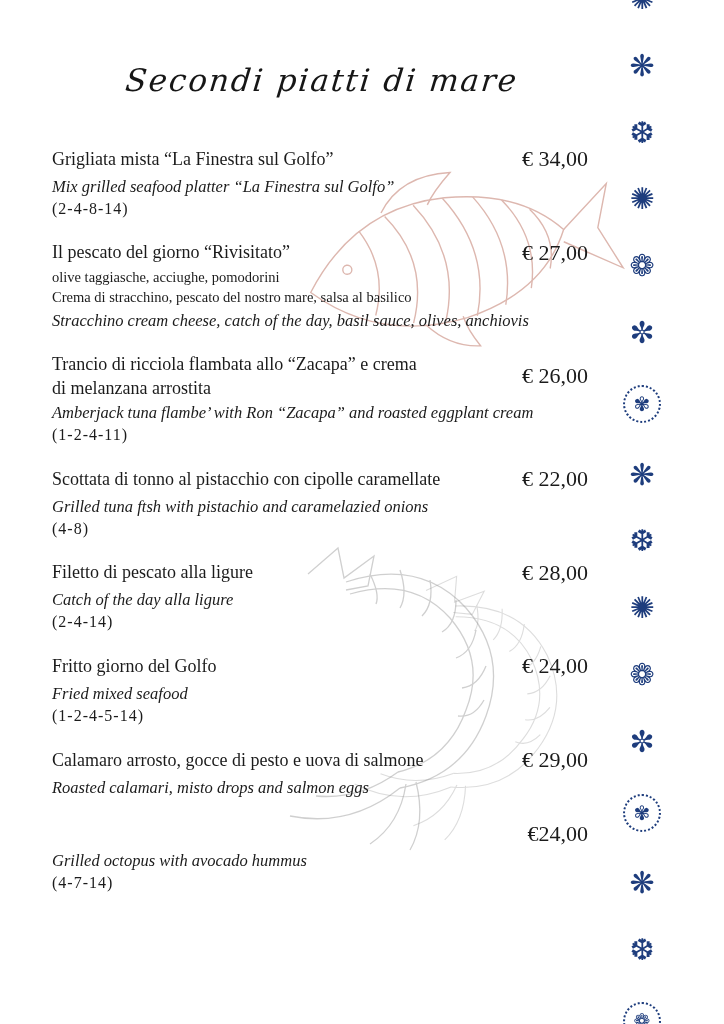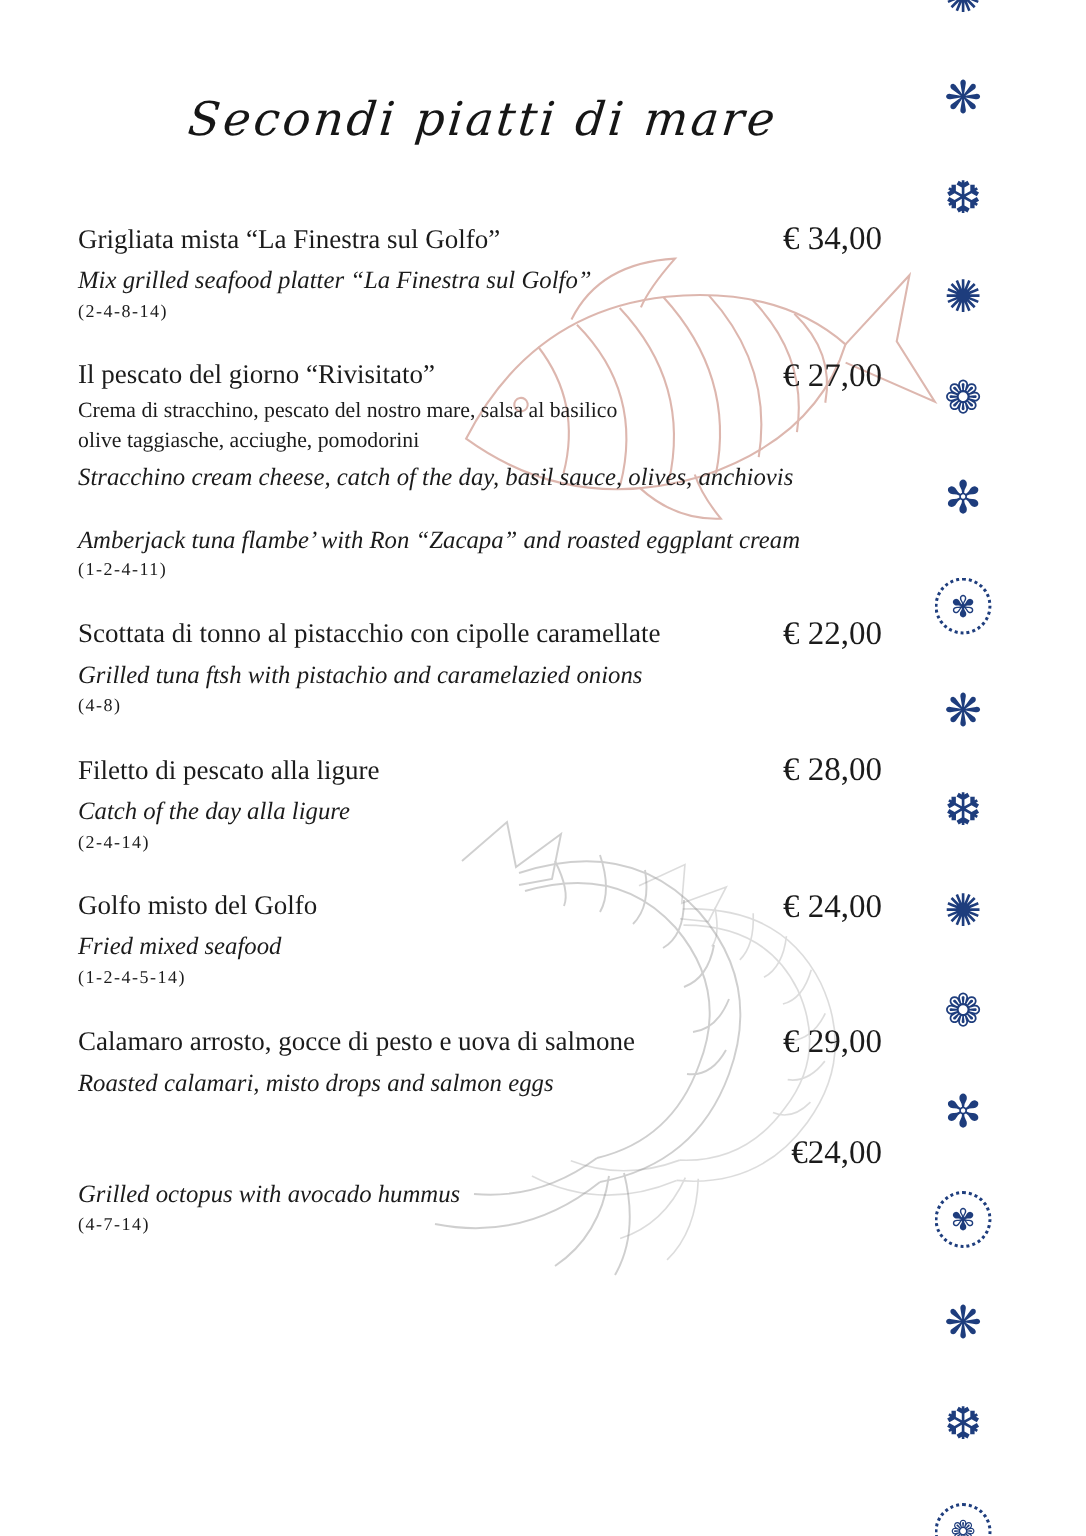--- a/index.html
+++ b/index.html
@@ -14,21 +14,21 @@
     font-size:31px; letter-spacing:2px; text-align:center;
     margin:62px 20px 46px 0; transform:skewX(-6deg); color:#161616;
   }
   .item { margin-bottom:20px; }
   .row { display:flex; align-items:center; }
   .name-wrap { flex:1 1 auto; min-width:0; }
   .name { font-size:18px; font-weight:400; margin:0; white-space:nowrap; line-height:1.35; }
   .price { margin-left:auto; font-size:22px; white-space:nowrap; padding-right:24px; line-height:1.35; }
   .sub { font-size:14.5px; margin:1px 0; line-height:1.32; }
   .desc { font-style:italic; font-size:16.5px; margin:2px 0; line-height:1.33; }
-  .allergens { font-size:12px; margin:2px 0 0 0; letter-spacing:1px; }
+  .allergens { font-size:16px; margin:2px 0 0 0; letter-spacing:1px; }
 
   .rail {
     position:absolute; top:-16px; bottom:-16px; right:54px; width:56px;
     display:flex; flex-direction:column; justify-content:space-between;
     align-items:center; z-index:1;
   }
   .orn { font-family:"DejaVu Sans", sans-serif; font-size:30px; line-height:1; }
   .orn.ringed {
     font-size:20px; border:2px dotted currentColor; border-radius:50%;
     width:34px; height:34px; display:flex; align-items:center; justify-content:center;
@@ -111,26 +111,33 @@
     </div>
     <p class="desc">Mix grilled seafood platter “La Finestra sul Golfo”</p>
     <p class="allergens">(2-4-8-14)</p>
   </article>
 
   <article class="item">
     <div class="row">
       <h2 class="name">Il pescato del giorno “Rivisitato”</h2>
       <span class="price">€ 27,00</span>
     </div>
+    <p class="sub">olive taggiasche, acciughe, pomodorini</p>
     <p class="sub">Crema di stracchino, pescato del nostro mare, salsa al basilico</p>
-    <p class="sub">olive taggiasche, acciughe, pomodorini</p>
     <p class="desc">Stracchino cream cheese, catch of  the day, basil sauce, olives, anchiovis</p>
   </article>
 
   <article class="item">
+    <div class="row">
+      <div class="name-wrap">
+        <div class="name">Trancio di ricciola flambata allo “Zacapa” e crema</div>
+        <div class="name">di melanzana arrostita</div>
+      </div>
+      <span class="price">€ 26,00</span>
+    </div>
     <p class="desc">Amberjack tuna flambe’ with Ron “Zacapa”  and roasted eggplant cream</p>
     <p class="allergens">(1-2-4-11)</p>
   </article>
 
   <article class="item">
     <div class="row">
       <h2 class="name">Scottata di tonno al pistacchio con cipolle caramellate</h2>
       <span class="price">€ 22,00</span>
     </div>
     <p class="desc">Grilled tuna ftsh with pistachio and caramelazied onions</p>
@@ -141,21 +148,21 @@
     <div class="row">
       <h2 class="name">Filetto di pescato alla ligure</h2>
       <span class="price">€ 28,00</span>
     </div>
     <p class="desc">Catch of  the day alla ligure</p>
     <p class="allergens">(2-4-14)</p>
   </article>
 
   <article class="item">
     <div class="row">
-      <h2 class="name">Golfo misto del Golfo</h2>
+      <h2 class="name">Fritto giorno del Golfo</h2>
       <span class="price">€ 24,00</span>
     </div>
     <p class="desc">Fried mixed seafood</p>
     <p class="allergens">(1-2-4-5-14)</p>
   </article>
 
   <article class="item">
     <div class="row">
       <h2 class="name">Calamaro arrosto, gocce di pesto e uova di salmone</h2>
       <span class="price">€ 29,00</span>

